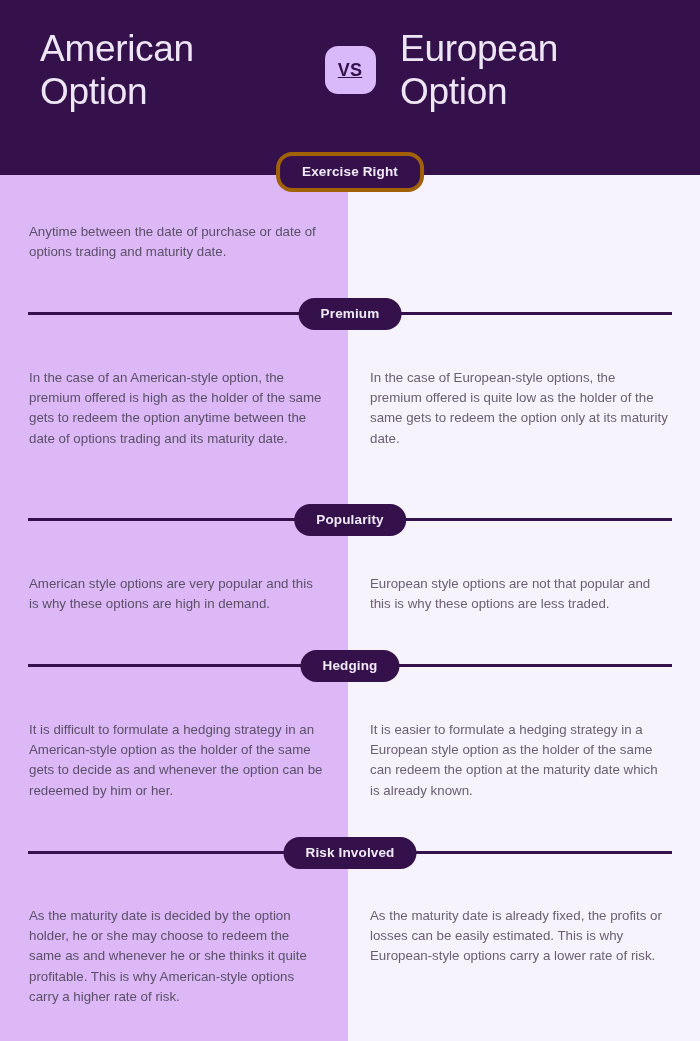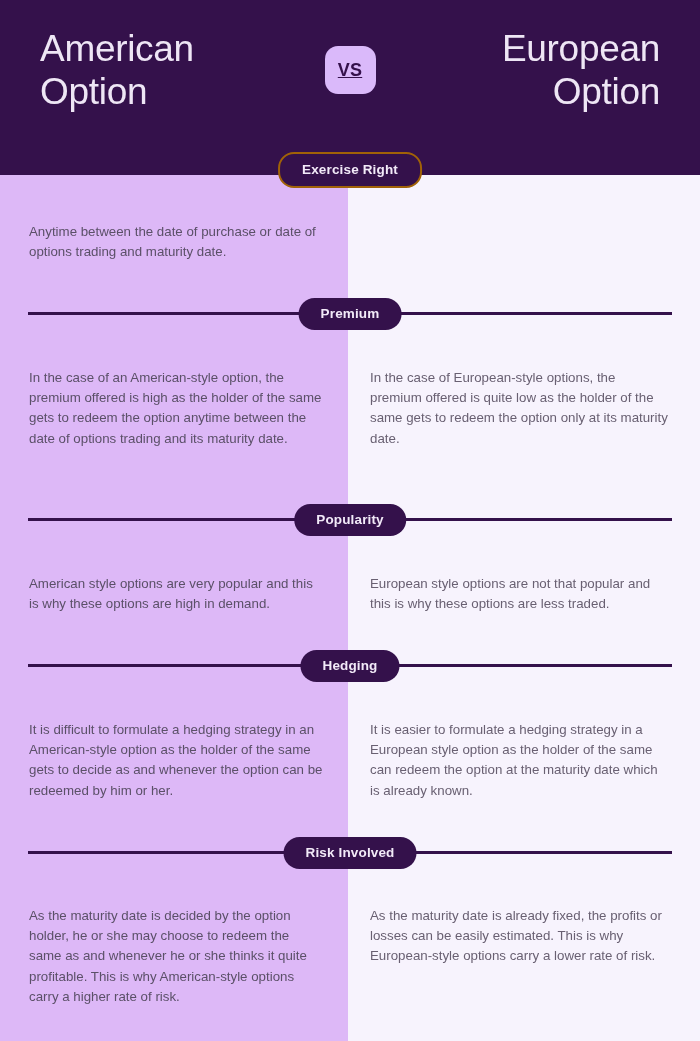--- a/index.html
+++ b/index.html
@@ -65,21 +65,21 @@
 
   .title {
     font-size: 37px;
     line-height: 1.17;
     font-weight: 400;
     color: #eee6f5;
     letter-spacing: -0.3px;
     width: 260px;
   }
   .title.left  { text-align: left; }
-  .title.right { text-align: right; }
+  .title.right { }
 
   .vs-badge {
     width: 51px;
     height: 48px;
     border-radius: 13px;
     background: #dab9fa;
     color: #34114b;
     font-size: 18px;
     font-weight: bold;
     display: flex;
@@ -99,21 +99,21 @@
     color: #f2eaf8;
     font-size: 13.5px;
     font-weight: bold;
     letter-spacing: 0.15px;
     border-radius: 16px;
     padding: 8px 22px 9px;
     white-space: nowrap;
     z-index: 6;
   }
   .pill.first {
-    border: 2px solid #a16207;
+    border: 4px solid #a16207;
   }
 
   
   .rule {
     position: absolute;
     height: 3px;
     background: #34114b;
     z-index: 4;
   }
   .rule.l { left: 28px;  right: 352px; }

